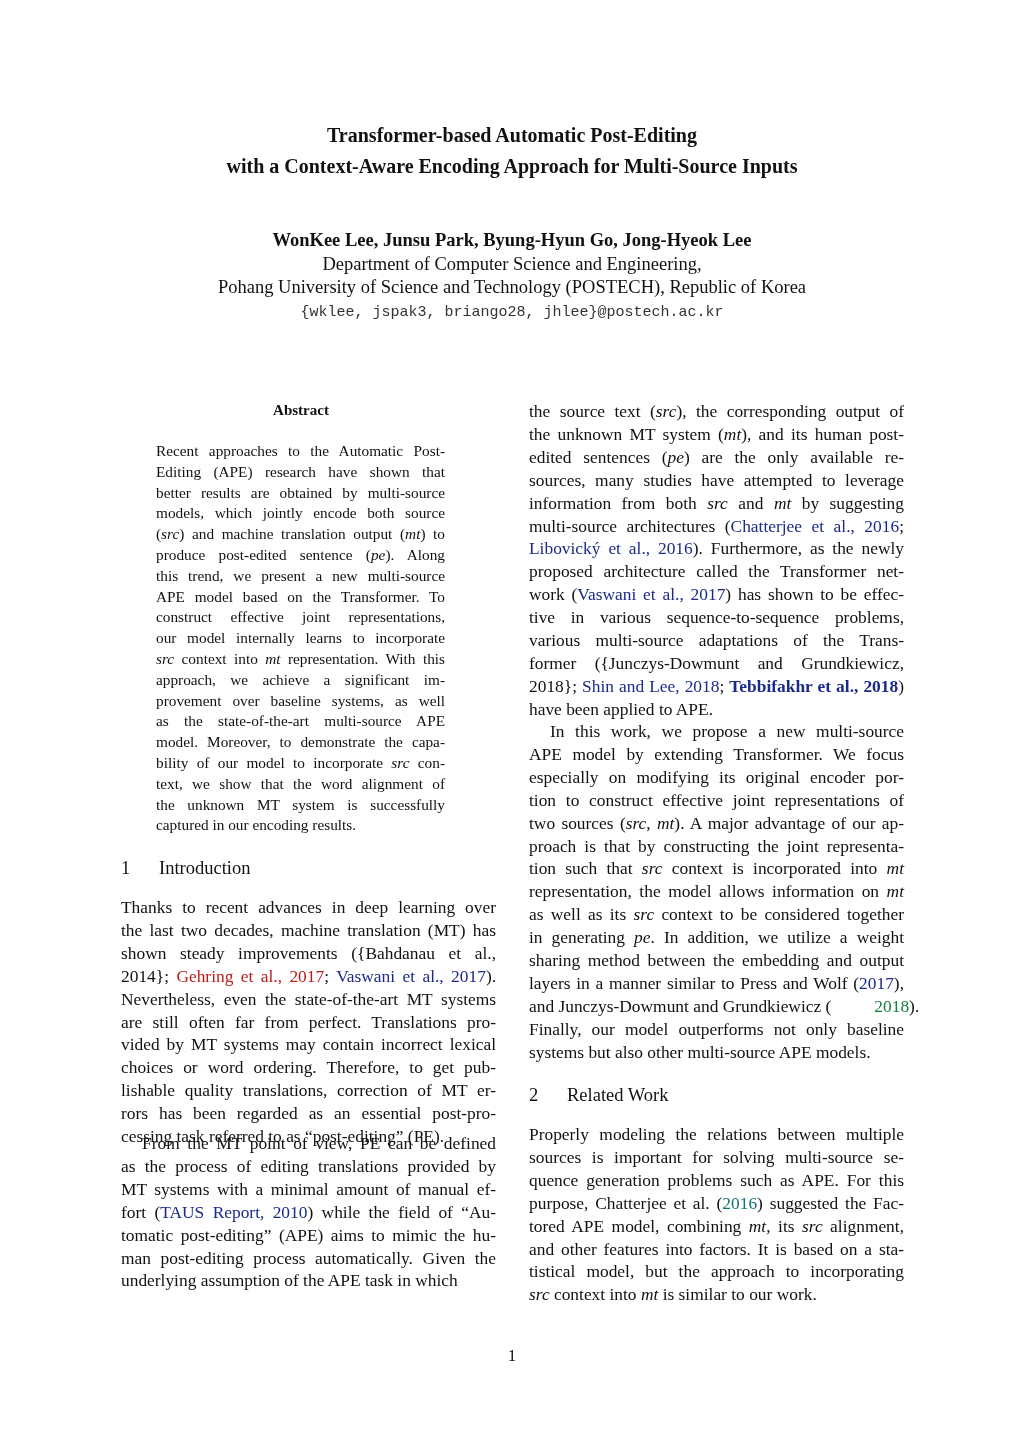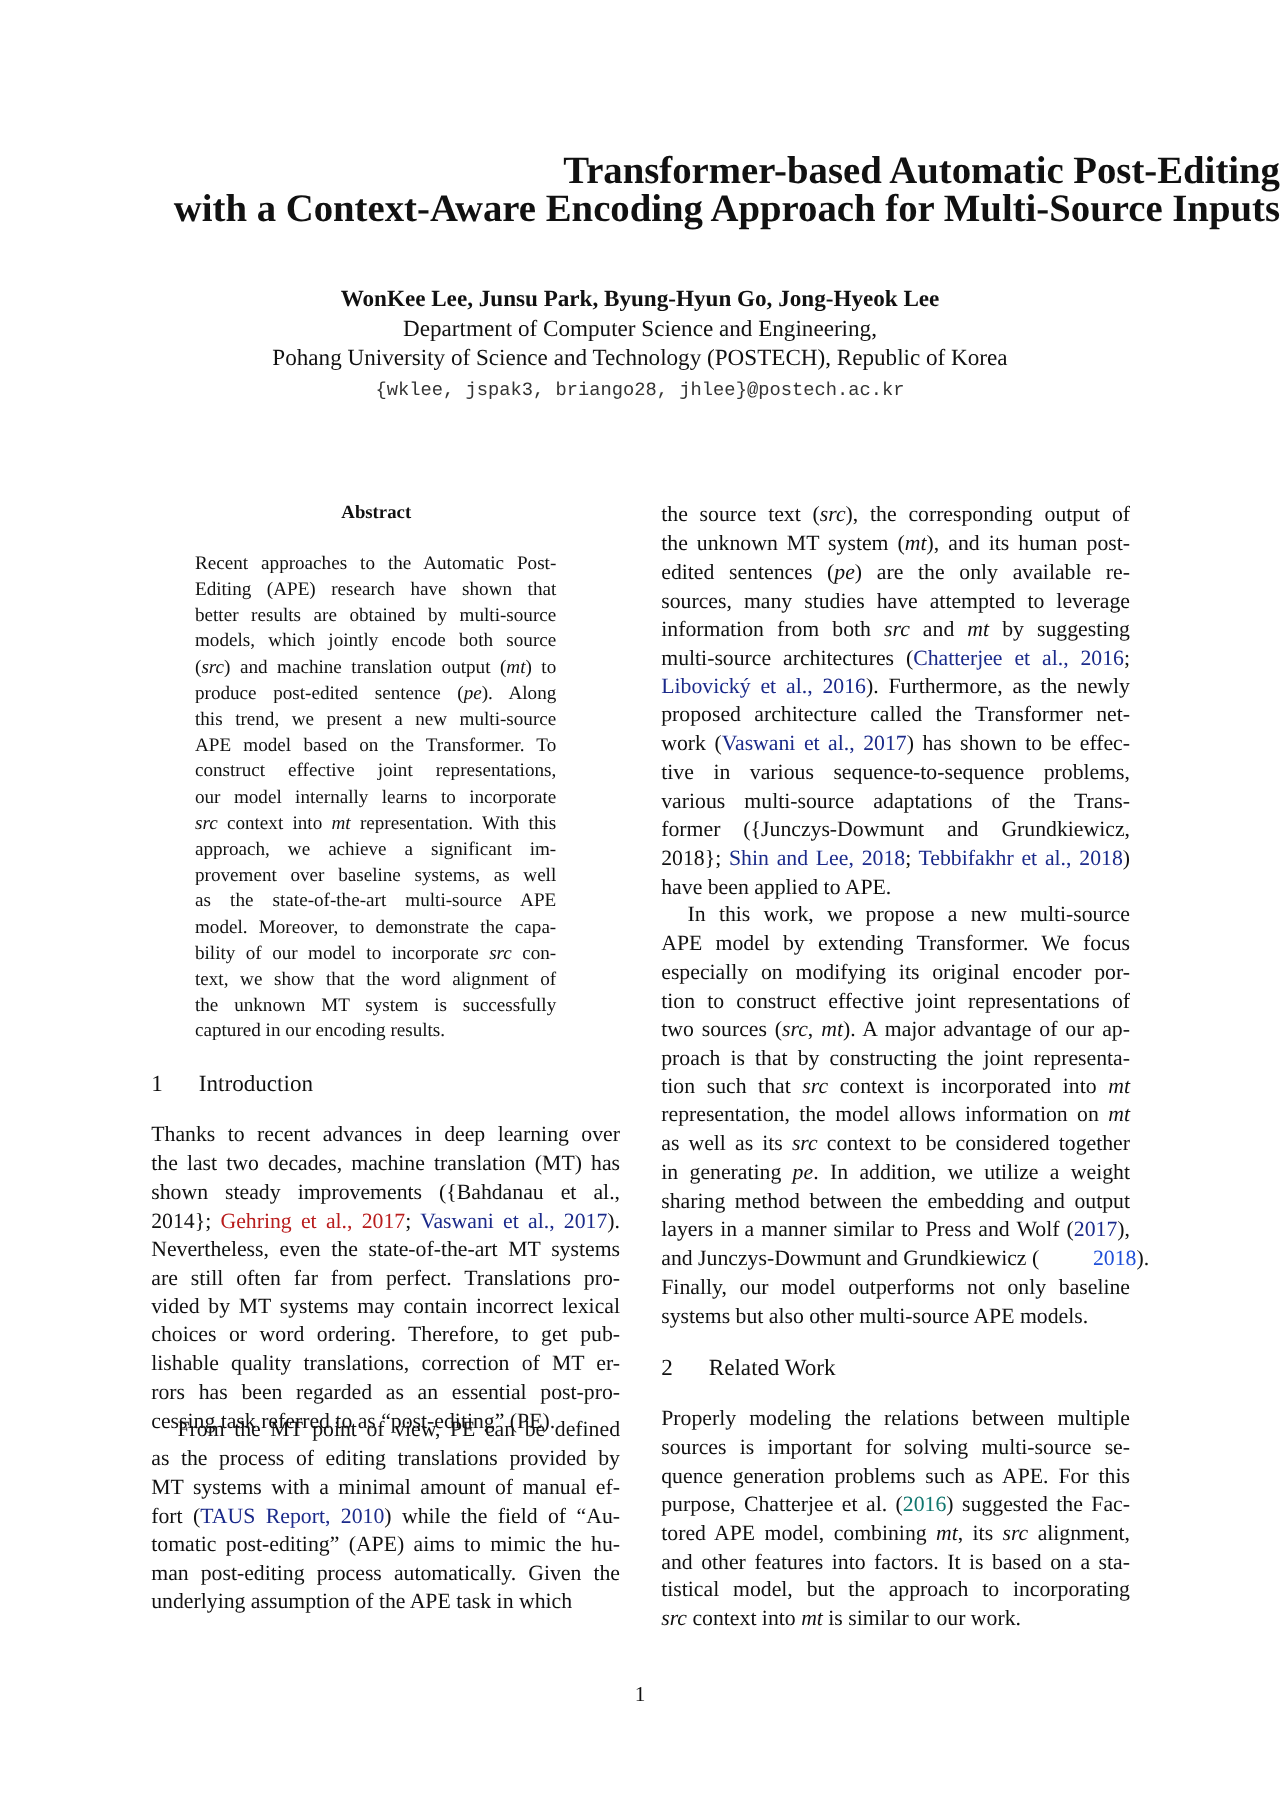--- a/index.html
+++ b/index.html
@@ -1,19 +1,19 @@
 <!DOCTYPE html>
 <html><head>
 <meta charset="utf-8">
 <style>
   html, body { margin: 0; padding: 0; background: #ffffff; }
   body { width: 1024px; height: 1448px; position: relative; overflow: hidden;
          font-family: "Liberation Serif", "DejaVu Serif", serif; color: #111; }
-  .title { position: absolute; left: 0; width: 1024px; text-align: right;
-           font-weight: bold; font-size: 31px; line-height: 31px; top: 120px; }
+  .title { position: absolute; left: 0; width: 1024px; text-align: center;
+           font-weight: bold; font-size: 20px; line-height: 31px; top: 120px; }
   .authors { position: absolute; left: 0; width: 1024px; text-align: center; top: 229px;
              font-size: 18.5px; line-height: 23.5px; }
   .authors .names { font-weight: bold; }
   .authors .email { font-family: "Liberation Mono", "DejaVu Sans Mono", monospace; font-size: 15px; line-height: 26px; color: #333; }
   .abstract-head { position: absolute; left: 156px; width: 290px; text-align: center; top: 402px;
                    font-weight: bold; font-size: 15px; }
   .abs-body { position: absolute; left: 156px; width: 289px; top: 441px; font-size: 15.3px; line-height: 20.8px; }
   .col { position: absolute; font-size: 17.4px; line-height: 22.9px; width: 375px; }
   .col-left { left: 121px; }
   .col-right { left: 529px; }
@@ -97,37 +97,37 @@
     <span class="ln">edited sentences (<i>pe</i>) are the only available re-</span>
     <span class="ln">sources, many studies have attempted to leverage</span>
     <span class="ln">information from both <i>src</i> and <i>mt</i> by suggesting</span>
     <span class="ln">multi-source architectures (<span class="cite" style="color: rgb(27, 42, 138);">Chatterjee et al., 2016</span>;</span>
     <span class="ln"><span class="cite" style="color: rgb(27, 42, 138);">Libovický et al., 2016</span>). Furthermore, as the newly</span>
     <span class="ln">proposed architecture called the Transformer net-</span>
     <span class="ln">work (<span class="cite" style="color: rgb(27, 42, 138);">Vaswani et al., 2017</span>) has shown to be effec-</span>
     <span class="ln">tive in various sequence-to-sequence problems,</span>
     <span class="ln">various multi-source adaptations of the Trans-</span>
     <span class="ln">former ({Junczys-Dowmunt and Grundkiewicz,</span>
-    <span class="ln">2018}; <span class="cite" style="color: rgb(27, 42, 138);">Shin and Lee, 2018</span>; <span class="cite" style="color: rgb(27, 42, 138);">Tebbifakhr et al., 2018</span>)</span>
+    <span class="ln">2018}; <span class="cite" style="color: rgb(27, 42, 138);">Shin and Lee, 2018</span>; <span class="cite" style="color: rgb(27, 42, 138); font-weight: bold;">Tebbifakhr et al., 2018</span>)</span>
     <span class="ln last">have been applied to APE.</span>
   </div>
 <div class="col col-right" style="top:720px;">
     <span class="ln ind">In this work, we propose a new multi-source</span>
     <span class="ln">APE model by extending Transformer. We focus</span>
     <span class="ln">especially on modifying its original encoder por-</span>
     <span class="ln">tion to construct effective joint representations of</span>
     <span class="ln">two sources (<i>src</i>, <i>mt</i>). A major advantage of our ap-</span>
     <span class="ln">proach is that by constructing the joint representa-</span>
     <span class="ln">tion such that <i>src</i> context is incorporated into <i>mt</i></span>
     <span class="ln">representation, the model allows information on <i>mt</i></span>
     <span class="ln">as well as its <i>src</i> context to be considered together</span>
     <span class="ln">in generating <i>pe</i>. In addition, we utilize a weight</span>
     <span class="ln">sharing method between the embedding and output</span>
     <span class="ln">layers in a manner similar to Press and Wolf (<span class="cite" style="color: rgb(27, 42, 138);">2017</span>),</span>
-    <span class="ln">and Junczys-Dowmunt and Grundkiewicz (<span class="cite" style="color: #1d4ed8; margin-left: 43px;">2018</span>).</span>
+    <span class="ln">and Junczys-Dowmunt and Grundkiewicz (<span class="cite" style="color: #15803d; margin-left: 43px;">2018</span>).</span>
     <span class="ln">Finally, our model outperforms not only baseline</span>
     <span class="ln last">systems but also other multi-source APE models.</span>
   </div>
 
 <div class="sec" style="left:529px; top:1085px;">
   <span class="num">2</span><span>Related Work</span>
 </div>
 <div class="col col-right" style="top:1123px;">
     <span class="ln">Properly modeling the relations between multiple</span>
     <span class="ln">sources is important for solving multi-source se-</span>

